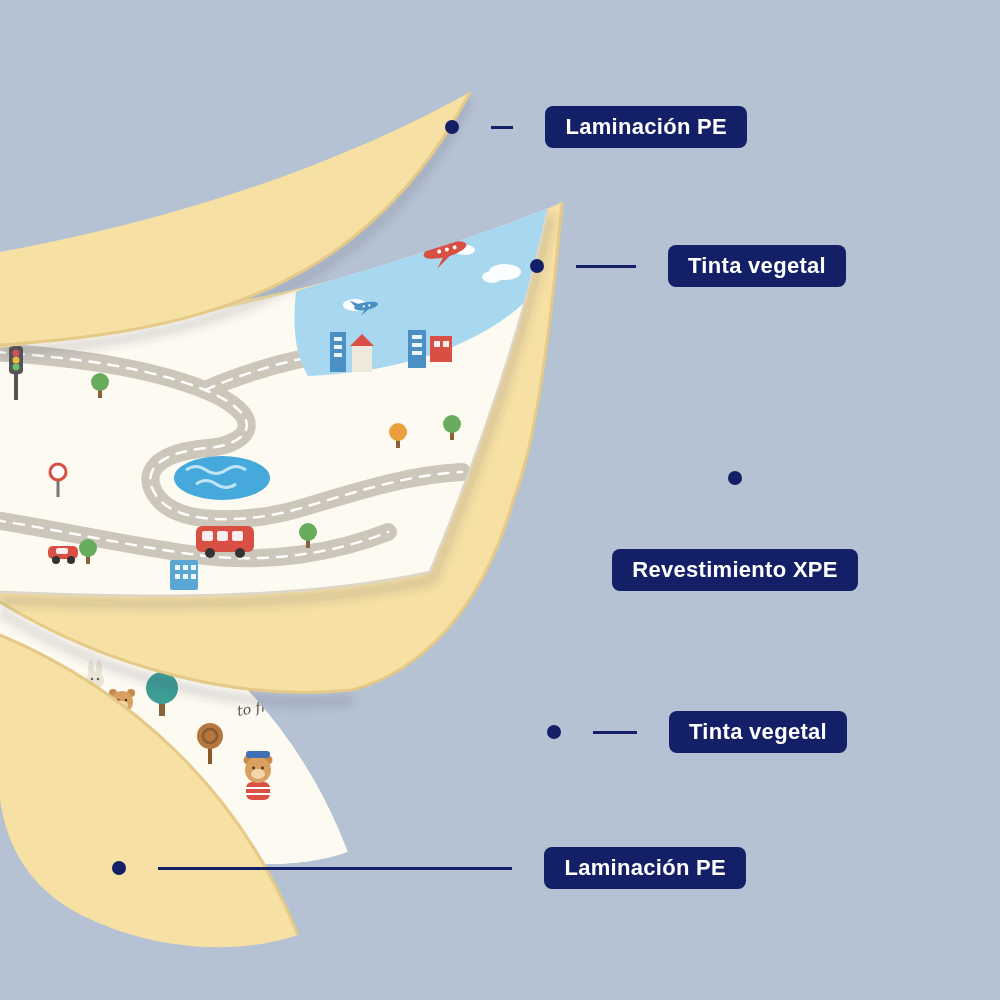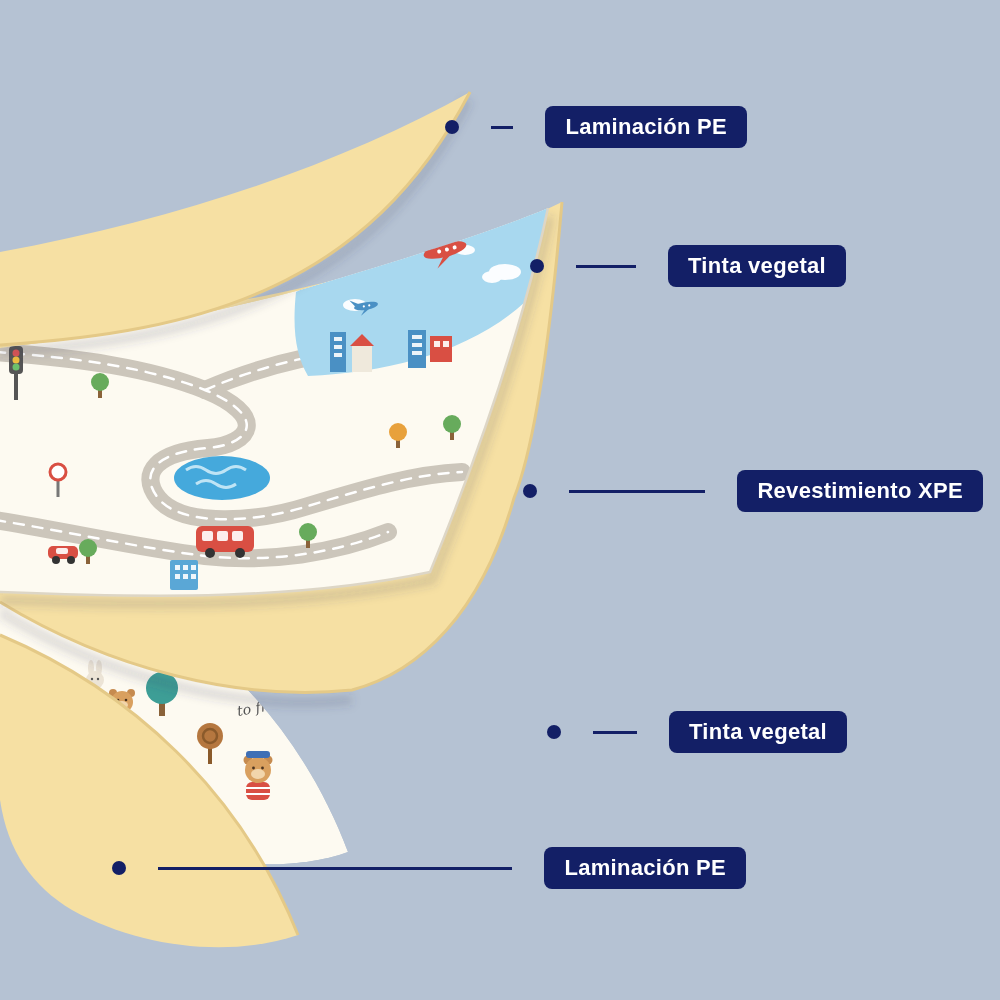--- a/index.html
+++ b/index.html
@@ -29,21 +29,21 @@
   .callout{position:absolute;display:flex;align-items:center;height:40px;gap:32px;}
   .callout .dot{width:14px;height:14px;border-radius:50%;background:var(--navy);flex:none;}
   .callout .line{height:3px;background:var(--navy);flex:1;}
   .callout .pill{
     background:var(--navy);color:#fff;font-weight:bold;font-size:22px;
     line-height:1;padding:10px 20px;border-radius:8px;white-space:nowrap;
     flex:none;letter-spacing:.3px;
   }
   .c1{left:445px;top:107px;width:302px;}
   .c2{left:530px;top:246px;width:316px;}
-  .c3{left:523px;top:471px;width:460px;}
+  .c3{left:505px;top:471px;width:460px;flex-direction:column;}
   .c4{left:547px;top:712px;width:300px;}
   .c5{left:112px;top:848px;width:634px;}
 </style>
 </head>
 <body>
 
 <div class="stage">
 
   <svg class="art" width="1000" height="1000" viewBox="0 0 1000 1000">
     <defs>

